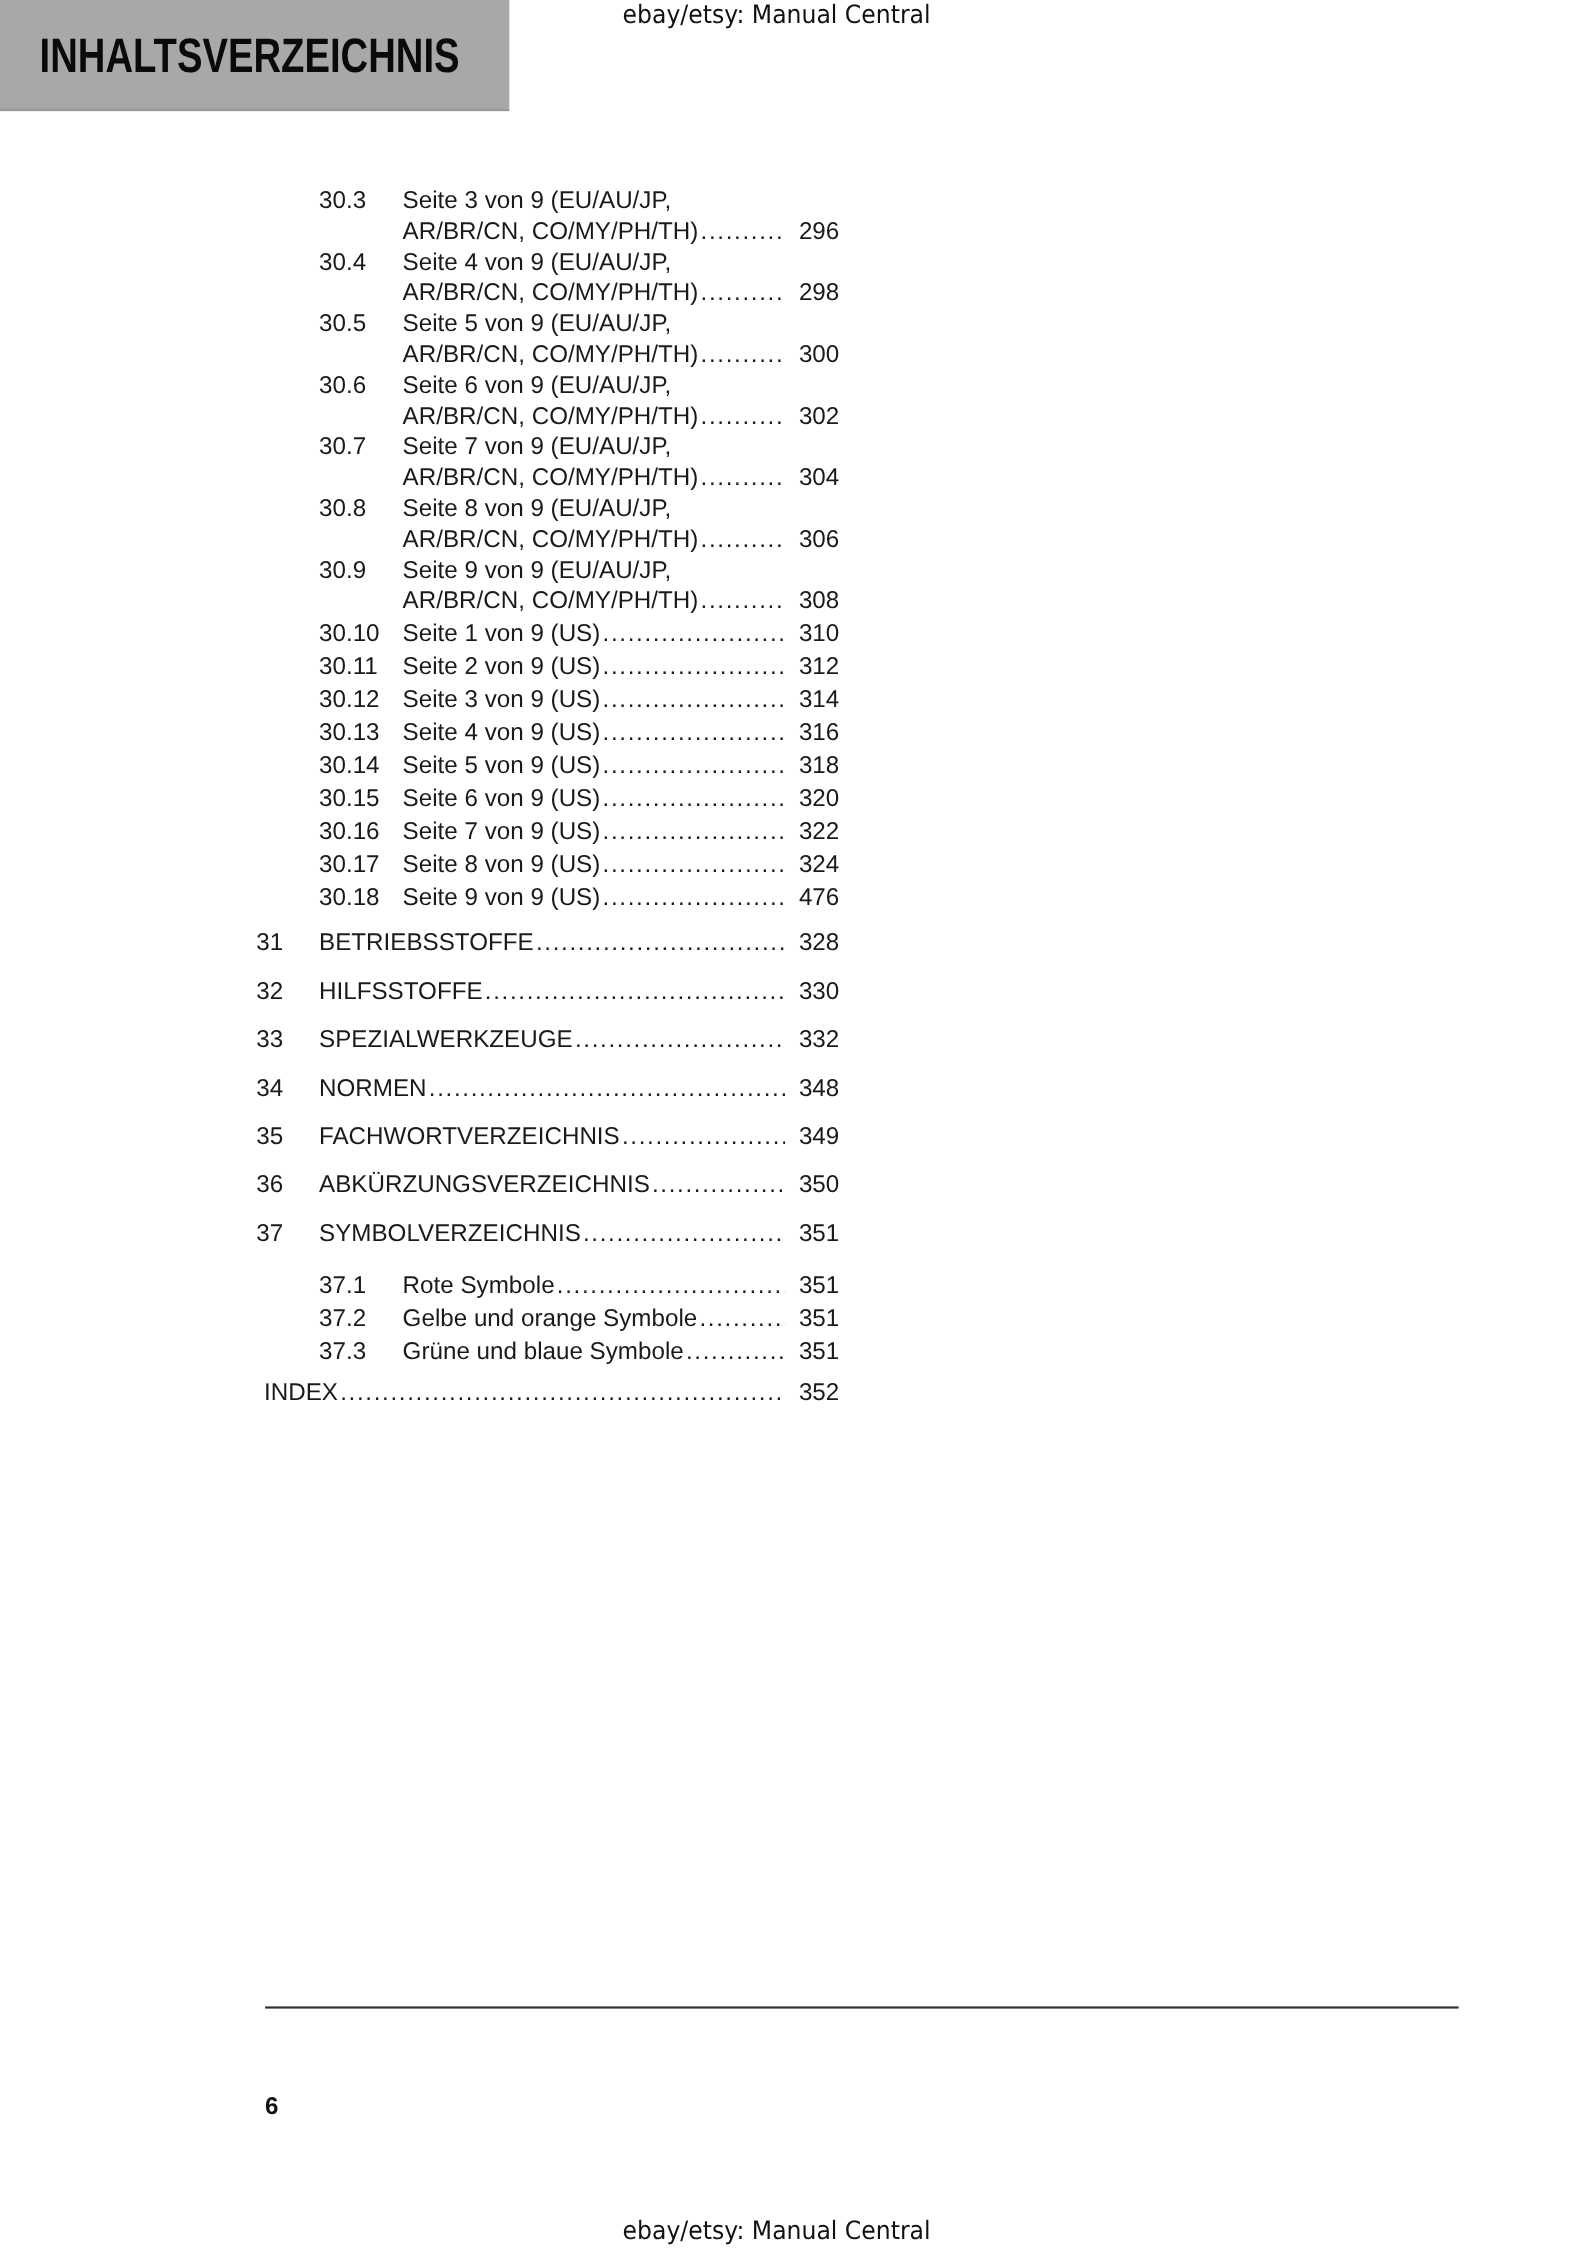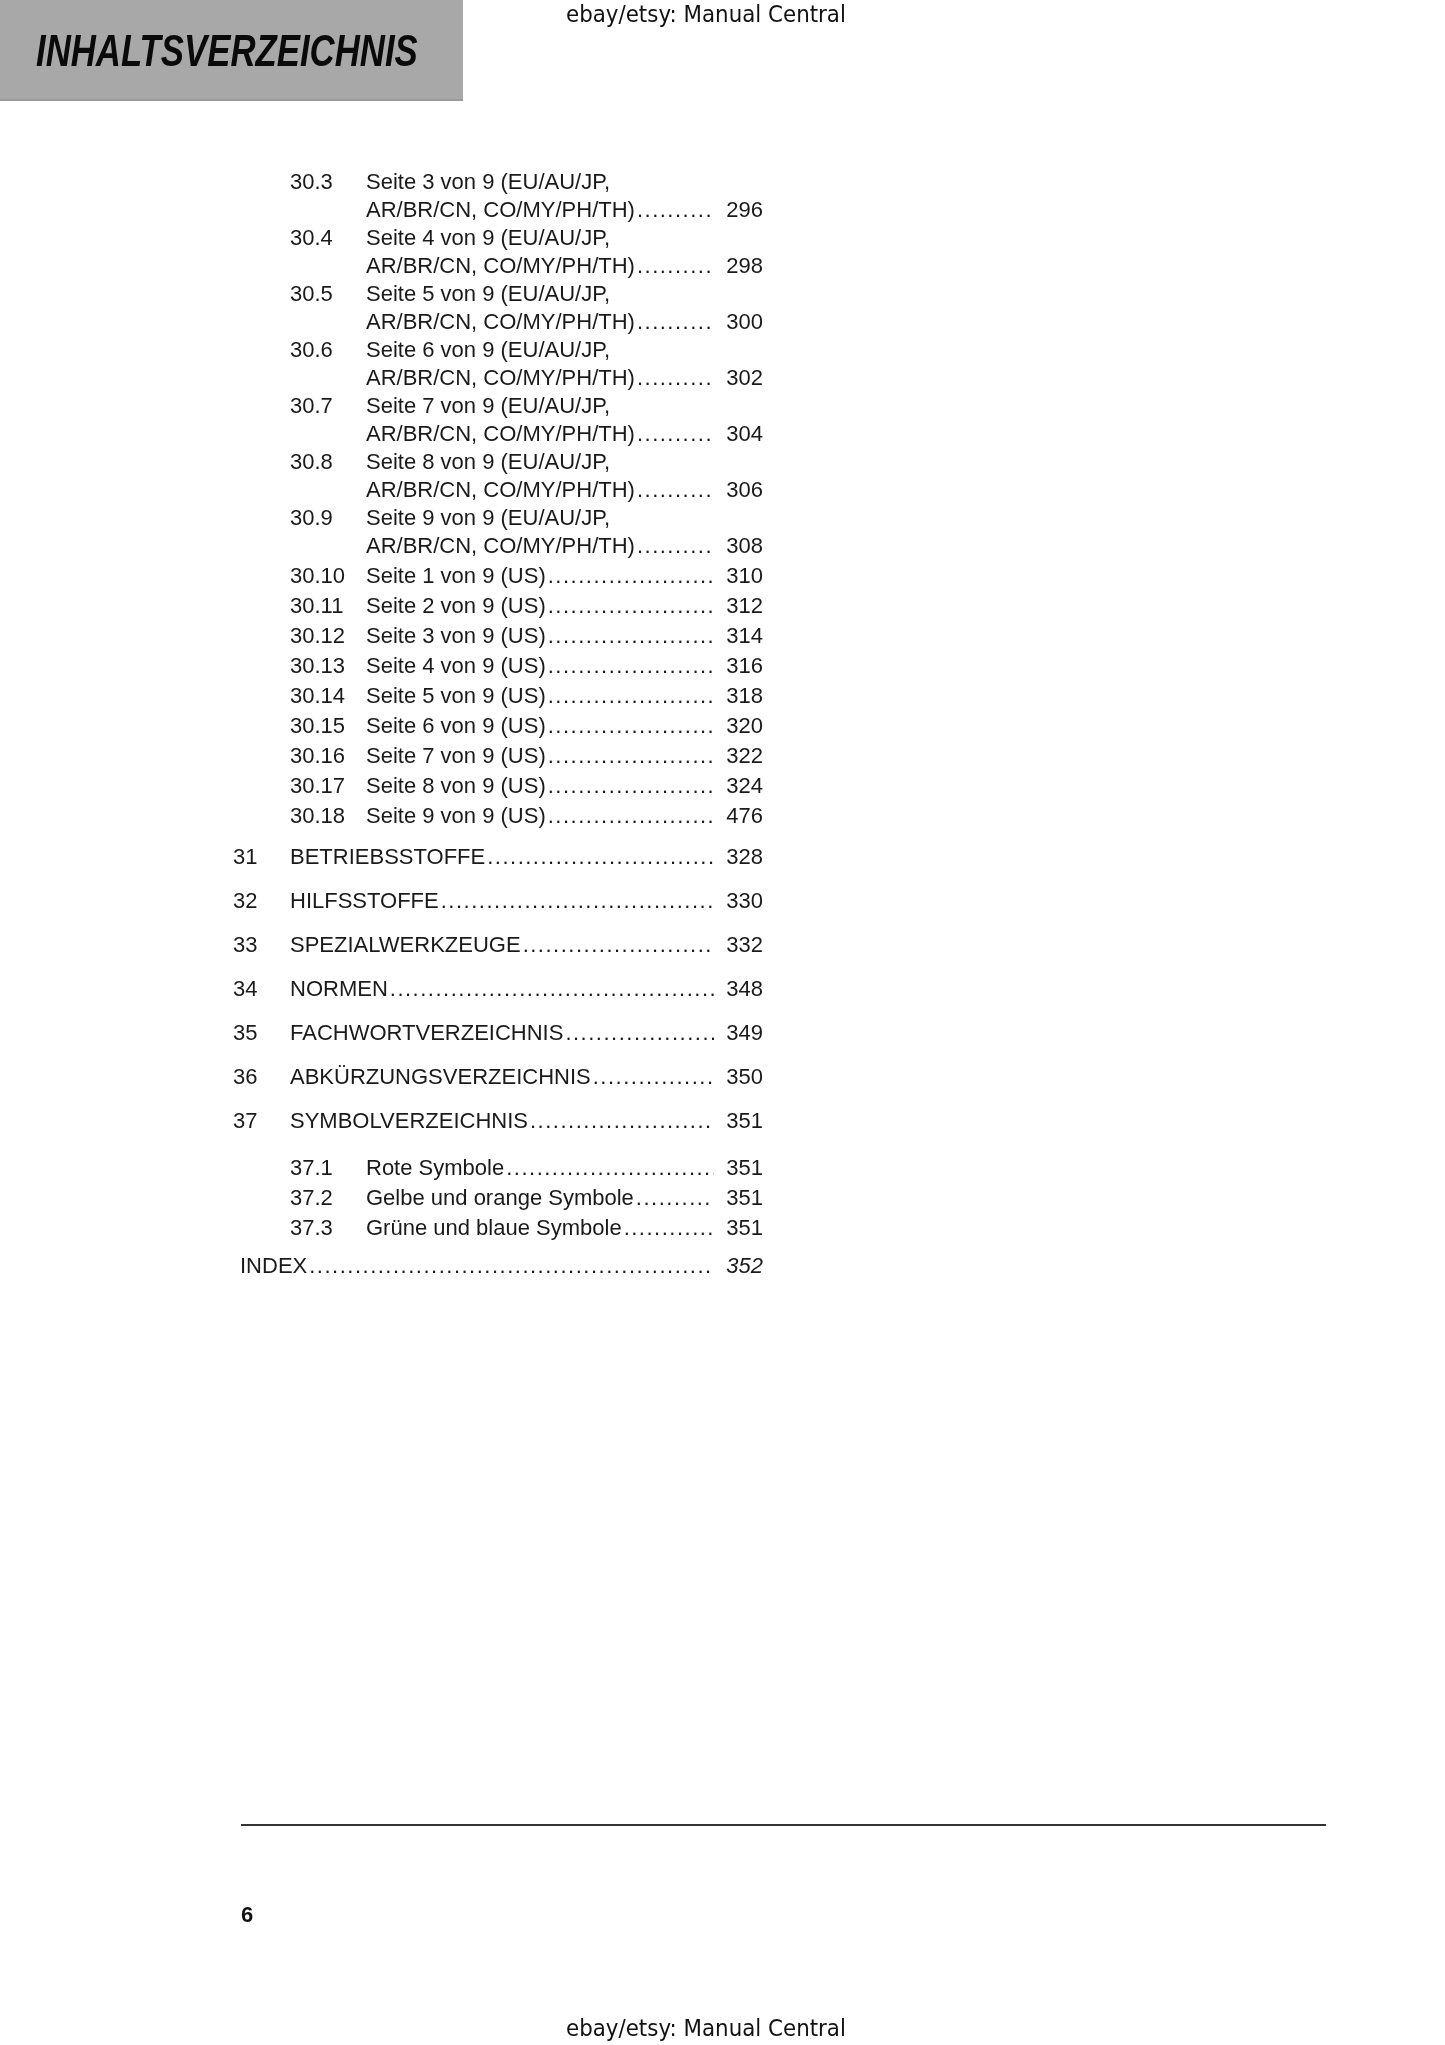--- a/index.html
+++ b/index.html
@@ -3,21 +3,21 @@
 <meta charset="utf-8">
 <style>
   html, body { margin: 0; padding: 0; }
   body {
     width: 1445px; height: 2045px; position: relative; overflow: hidden;
     background: #ffffff; color: #1a1a1a;
     font-family: "Liberation Sans", sans-serif;
   }
   .header-box {
     position: absolute; left: 0; top: 0; width: 463px; height: 101px;
-    background: #a8a8a8; border-bottom: 2px solid #9a9a9a; box-sizing: border-box; font-style: italic;
+    background: #a8a8a8; border-bottom: 2px solid #9a9a9a; box-sizing: border-box;
   }
   .header-title {
     position: absolute; left: 36px; top: 28px;
     font-family: "Liberation Sans", sans-serif; font-weight: bold;
     font-size: 44px; line-height: 46px; color: #0a0a0a;
     letter-spacing: 0px; transform: scaleX(0.79); transform-origin: left center;
     white-space: nowrap;
   }
   .watermark {
     position: absolute; left: 566px; width: 320px;
@@ -46,21 +46,21 @@
   .sub .toc-num { left: 290px; }
   .sub .toc-text { left: 366px; width: 348px; }
   .sub .toc-page { left: 718px; }
   .sub .toc-line1 { position: absolute; left: 366px; top: -28px; white-space: nowrap; }
 
   .top .toc-num { left: 233px; }
   .top .toc-text { left: 290px; width: 424px; }
   .top .toc-page { left: 718px; }
 
   .idx .toc-text { left: 240px; width: 473px; }
-  .idx .toc-page { left: 718px; font-style: italic; }
+  .idx .toc-page { left: 718px; }
 
   .footer-rule {
     position: absolute; left: 241px; top: 1824px; width: 1085px; height: 0;
     border-top: 2px solid #333;
   }
   .page-number {
     position: absolute; left: 241px; top: 1902px;
     font-weight: bold; font-size: 22px; line-height: 26px; color: #111;
   }
 </style>

